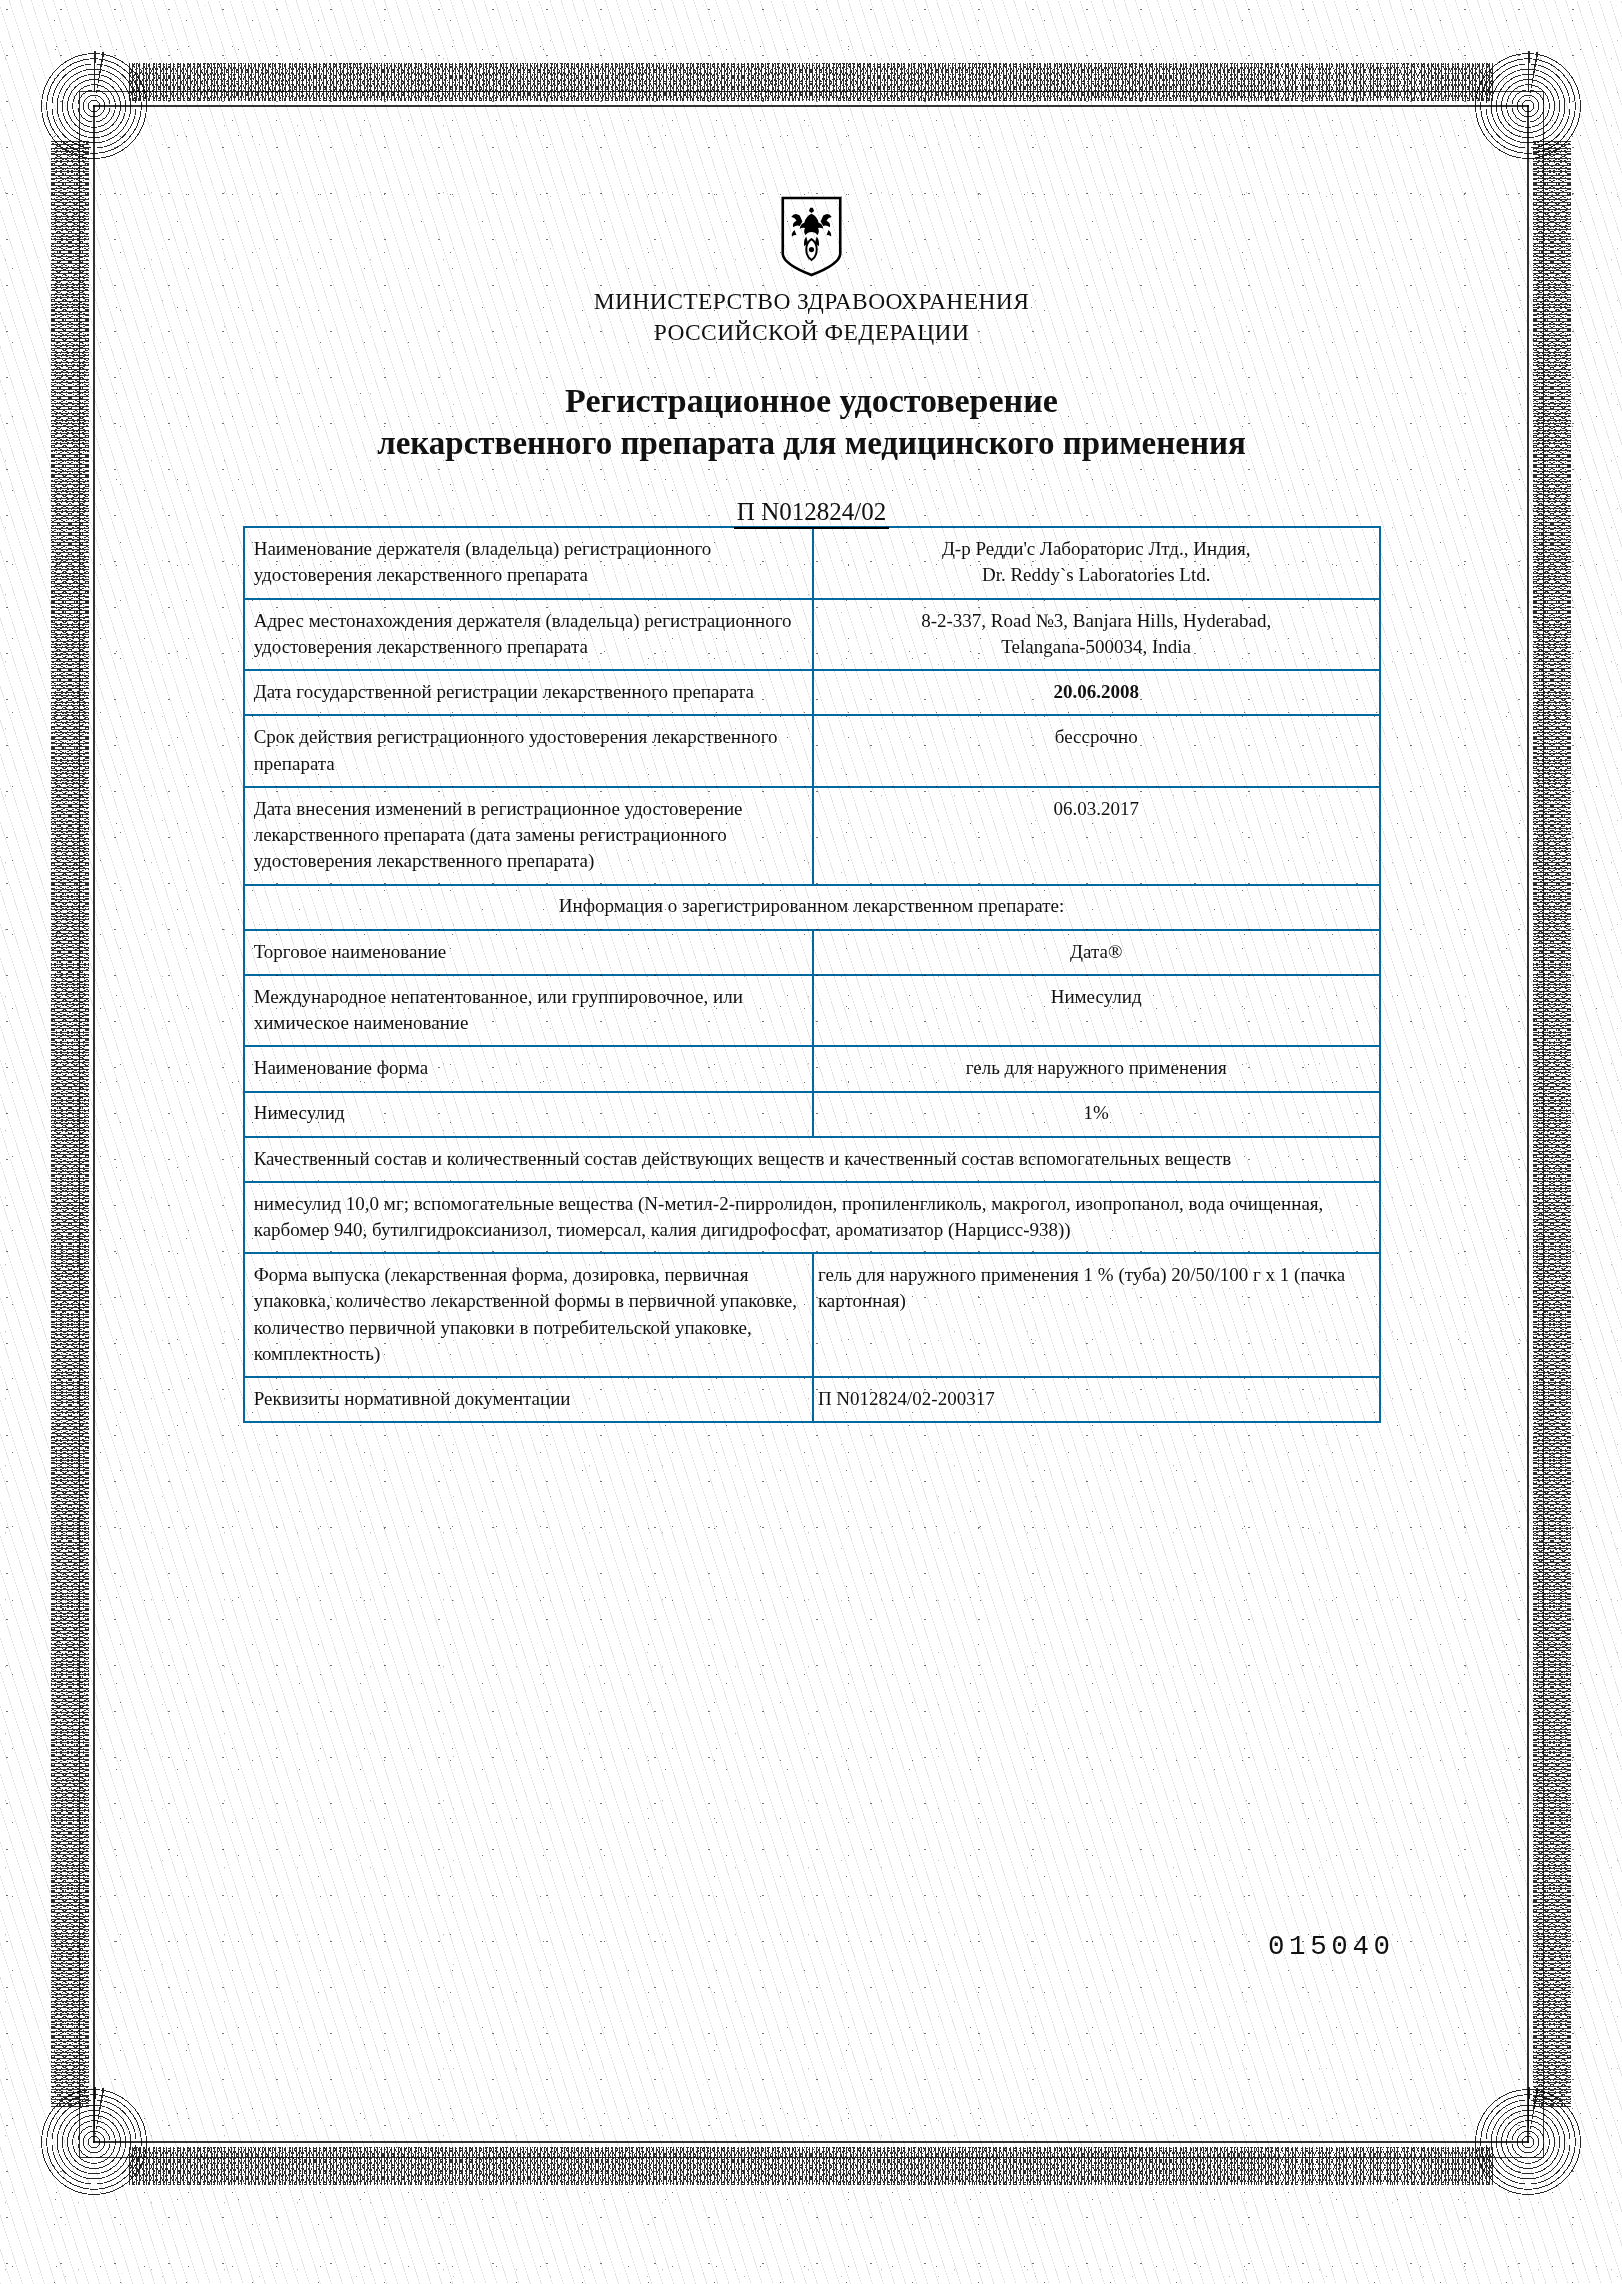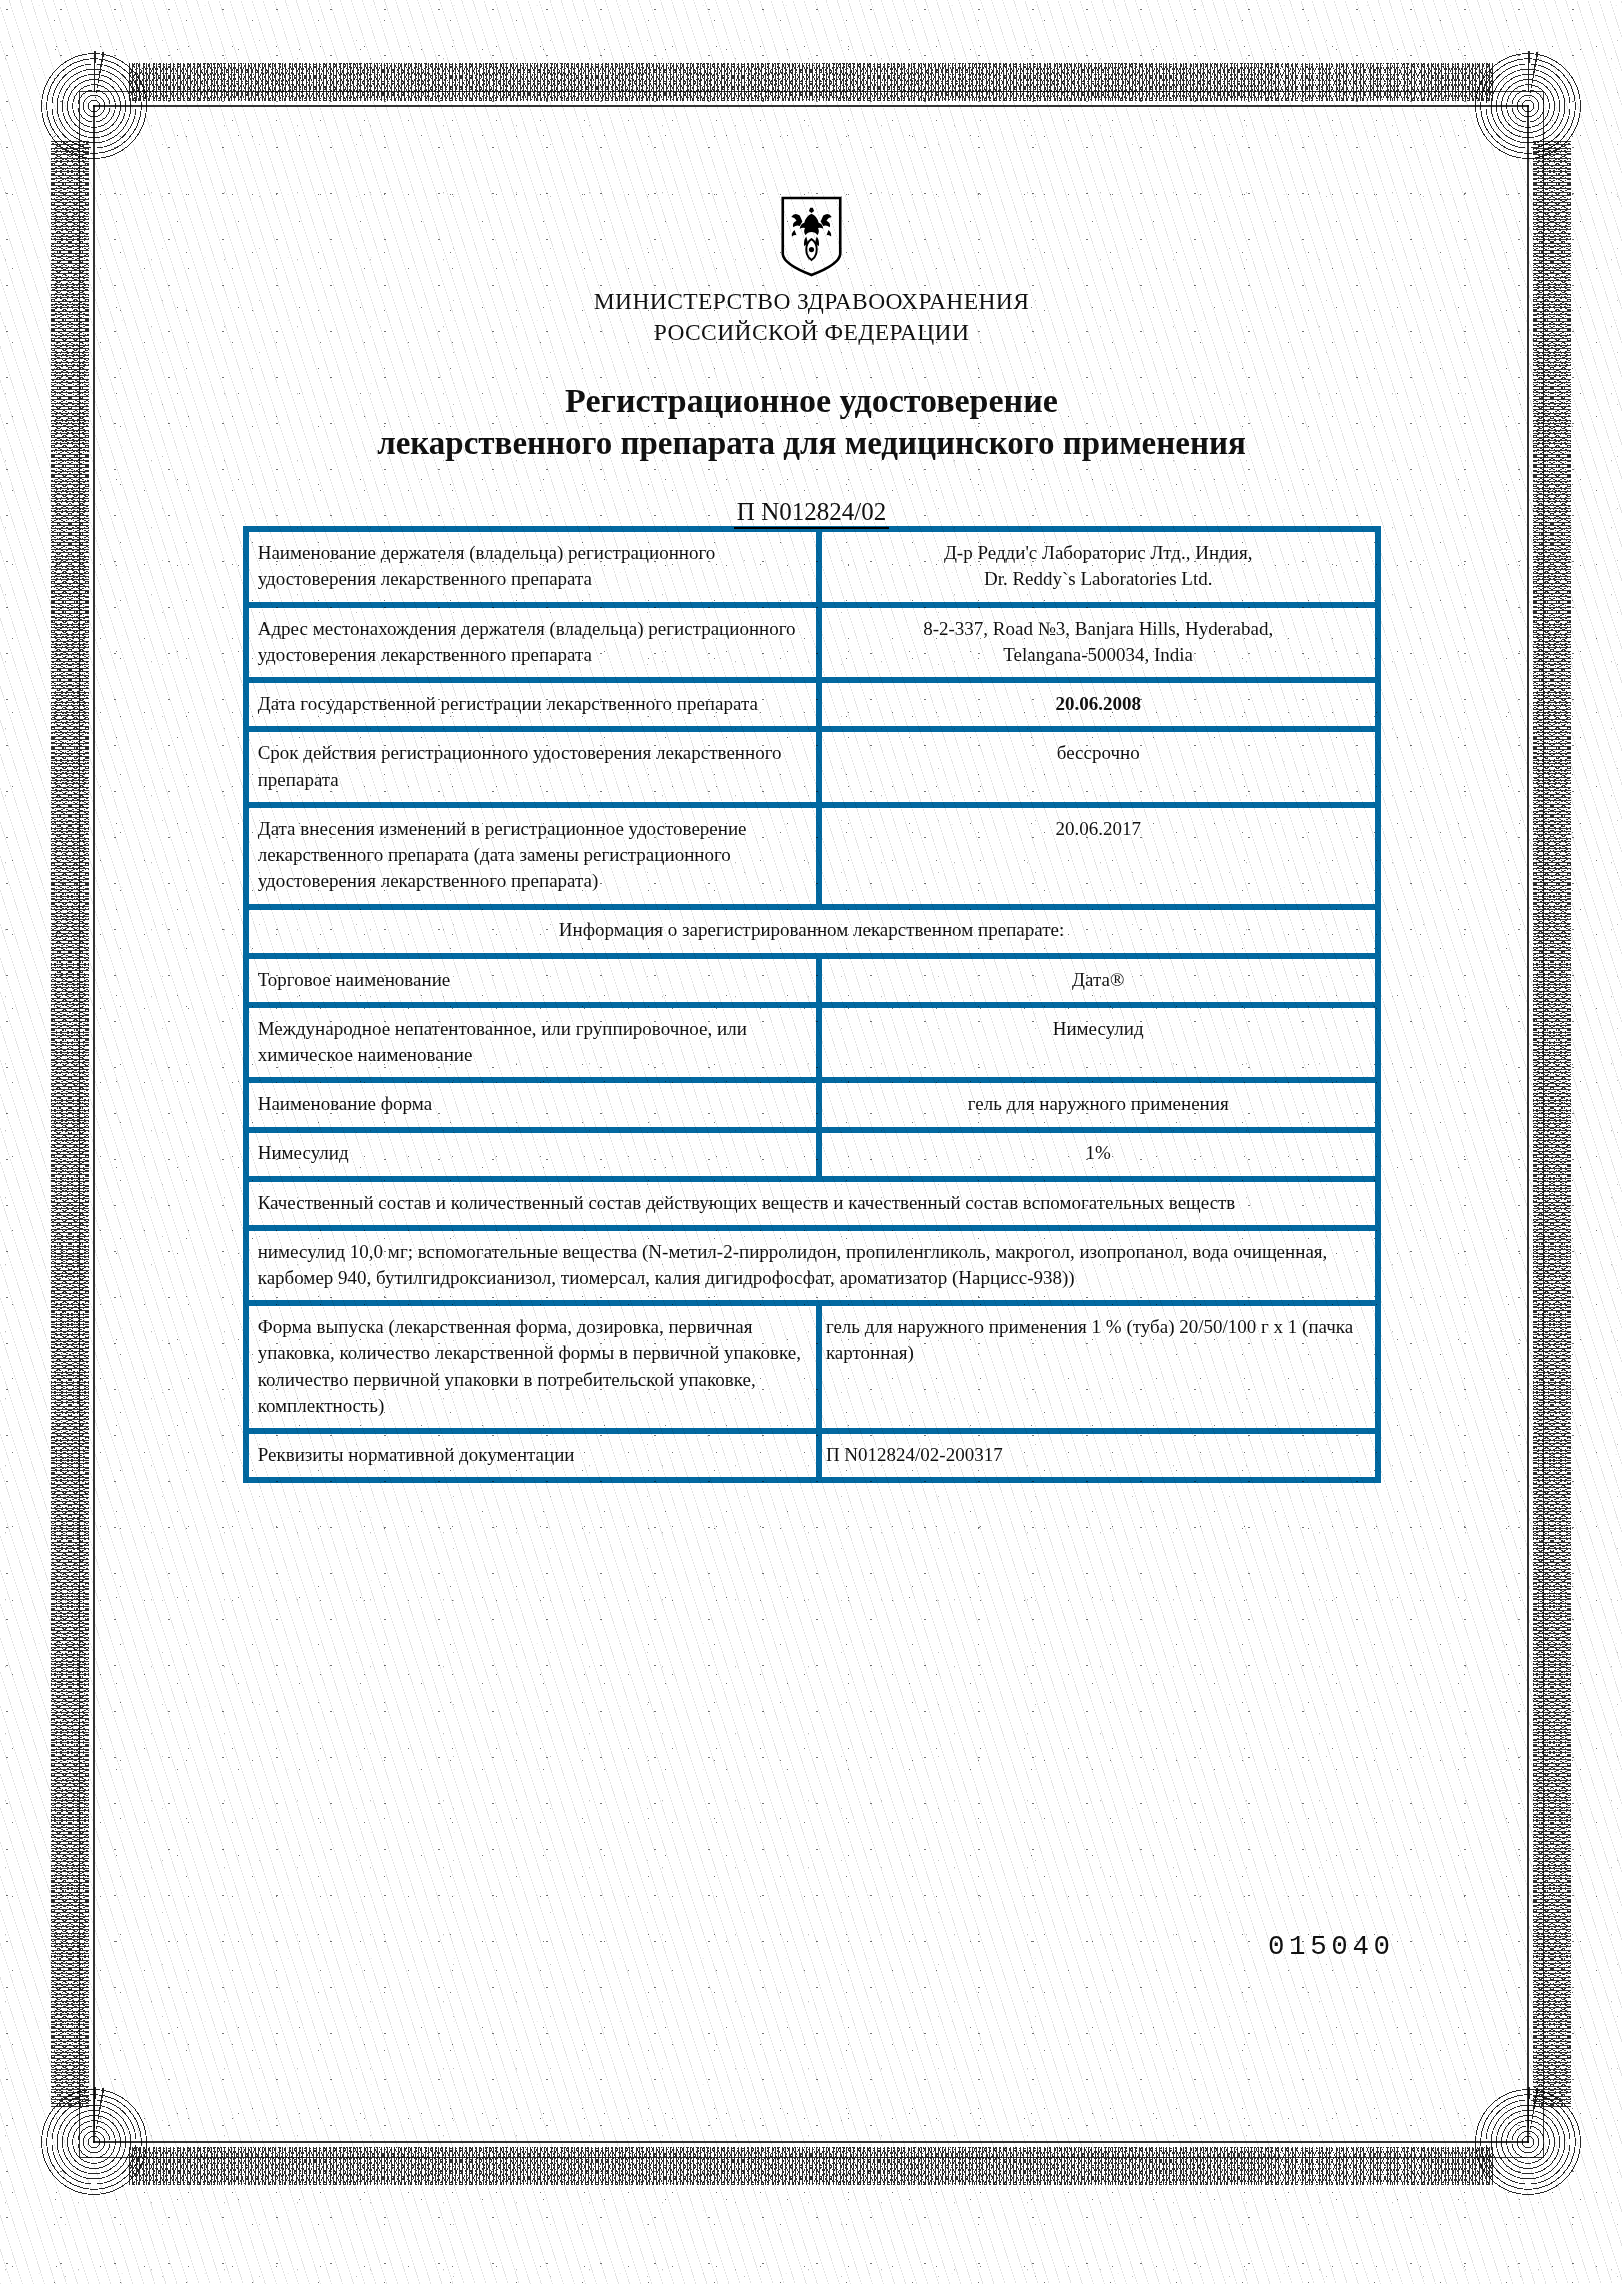--- a/index.html
+++ b/index.html
@@ -125,21 +125,21 @@
   }
 
   
   table.reg{
     width:1138px;
     margin:0 auto;
     border-collapse:collapse;
     table-layout:fixed;
   }
   table.reg td{
-    border:6px solid #0369a1;
+    border:2px solid #0369a1;
     padding:7.8px 9.2px 9.2px 9.2px;
     font-size:19px;
     line-height:1.38;
     vertical-align:top;
   }
   td.lbl{width:549px;text-align:left;}
   td.val{text-align:center;vertical-align:middle;}
   td.val.vtop{vertical-align:top;text-align:left;padding-left:4px;}
   td.span{text-align:center;}
   td.span.left{text-align:left;}
@@ -227,21 +227,21 @@
       <tr>
         <td class="lbl">Дата государственной регистрации лекарственного препарата</td>
         <td class="val bold">20.06.2008</td>
       </tr>
       <tr>
         <td class="lbl">Срок действия регистрационного удостоверения лекарственного препарата</td>
         <td class="val">бессрочно</td>
       </tr>
       <tr>
         <td class="lbl">Дата внесения изменений в регистрационное удостоверение лекарственного препарата (дата замены регистрационного удостоверения лекарственного препарата)</td>
-        <td class="val">20.06.2017</td>
+        <td class="val">06.03.2017</td>
       </tr>
 
       <tr>
         <td class="span" colspan="2">Информация о зарегистрированном лекарственном препарате:</td>
       </tr>
 
       <tr>
         <td class="lbl">Торговое наименование</td>
         <td class="val">Дата®</td>
       </tr>

